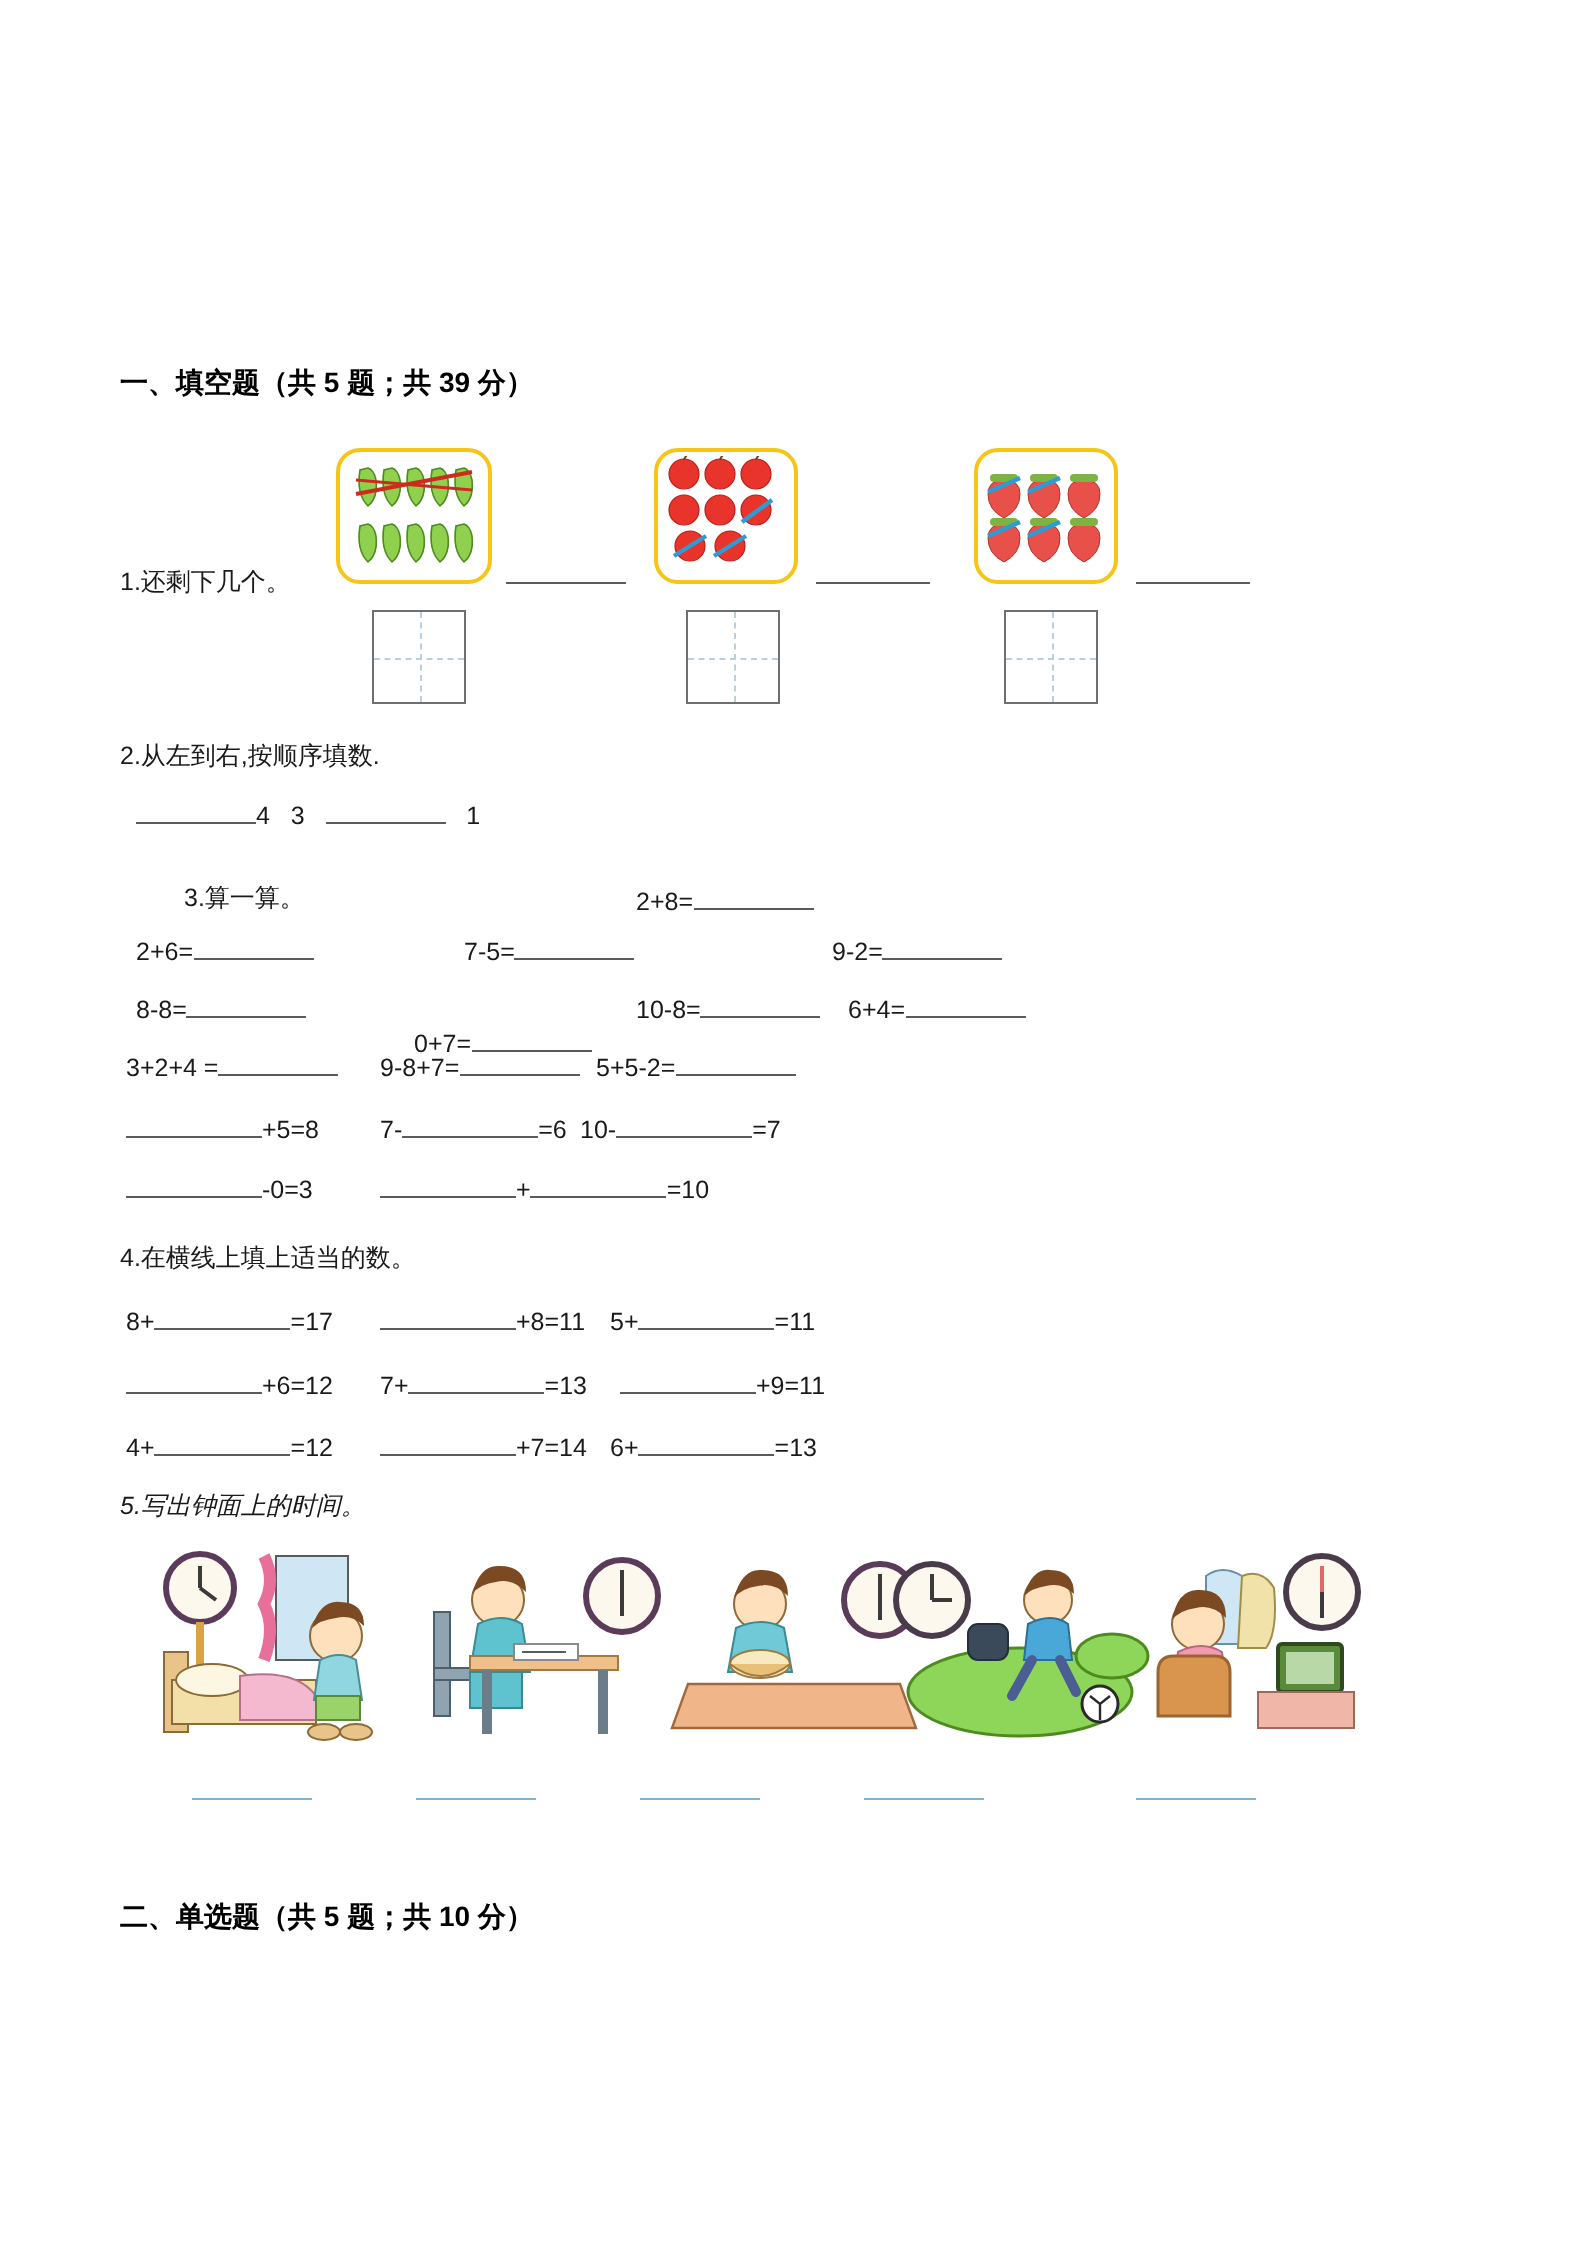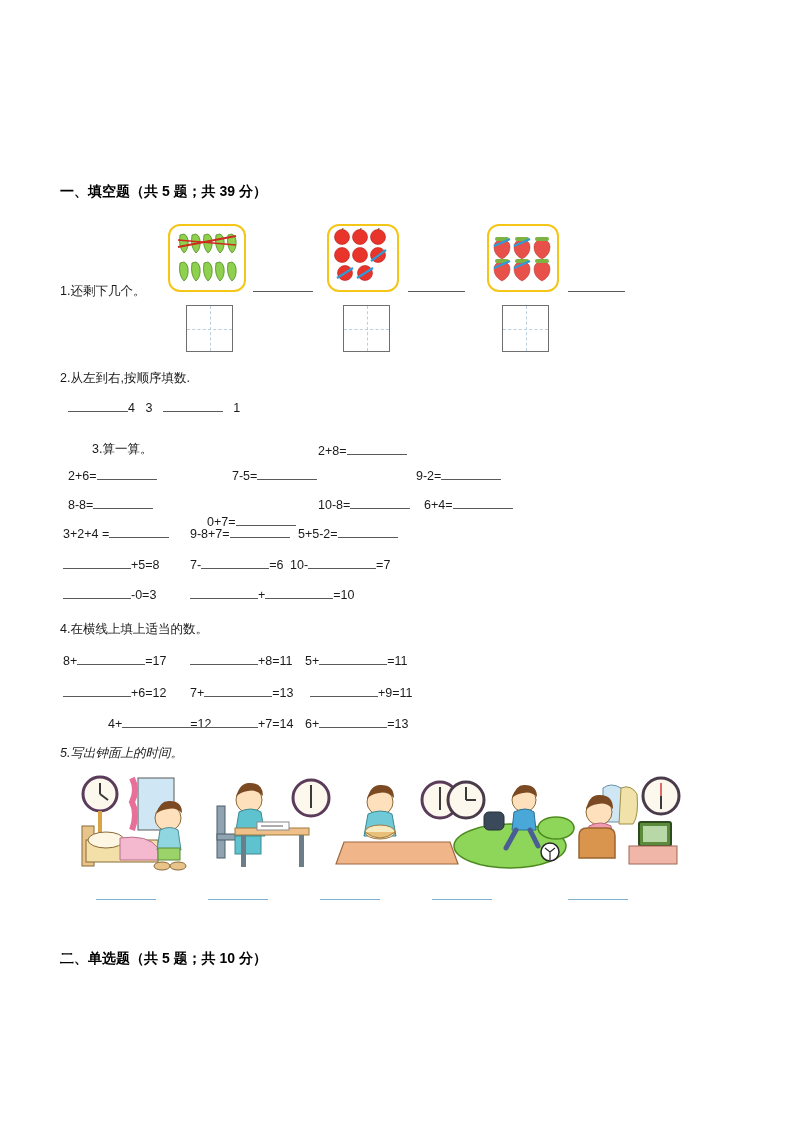--- a/index.html
+++ b/index.html
@@ -282,21 +282,21 @@
   <div class="q-text" style="left:60px; top:621px;">4.在横线上填上适当的数。</div>
 
   <div class="q-text" style="left:63px; top:651px;"><span>8+</span><span class="blank blank-w2"></span><span>=17</span></div>
   <div class="q-text" style="left:190px; top:651px;"><span class="blank blank-w2"></span><span>+8=11</span></div>
   <div class="q-text" style="left:305px; top:651px;"><span>5+</span><span class="blank blank-w2"></span><span>=11</span></div>
 
   <div class="q-text" style="left:63px; top:683px;"><span class="blank blank-w2"></span><span>+6=12</span></div>
   <div class="q-text" style="left:190px; top:683px;"><span>7+</span><span class="blank blank-w2"></span><span>=13</span></div>
   <div class="q-text" style="left:310px; top:683px;"><span class="blank blank-w2"></span><span>+9=11</span></div>
 
-  <div class="q-text" style="left:63px; top:714px;margin-left:45px;"><span>4+</span><span class="blank blank-w2"></span><span>=12</span></div>
+  <div class="q-text" style="left:63px; top:714px;"><span>4+</span><span class="blank blank-w2"></span><span>=12</span></div>
   <div class="q-text" style="left:190px; top:714px;"><span class="blank blank-w2"></span><span>+7=14</span></div>
   <div class="q-text" style="left:305px; top:714px;"><span>6+</span><span class="blank blank-w2"></span><span>=13</span></div>
 
   <div class="q-text" style="left:60px; top:745px;font-style:italic;">5.写出钟面上的时间。</div>
 
   <div class="scene" style="left:68px; top:770px;">
     <svg width="135" height="105" viewBox="0 0 135 105">
 
       <rect x="70" y="8" width="36" height="52" fill="#cfe7f5" stroke="#5a5a5a" stroke-width="1"></rect>
       <path d="M64 8 q6 12 0 24 q6 12 0 28" stroke="#e86f9a" stroke-width="6" fill="none"></path>

